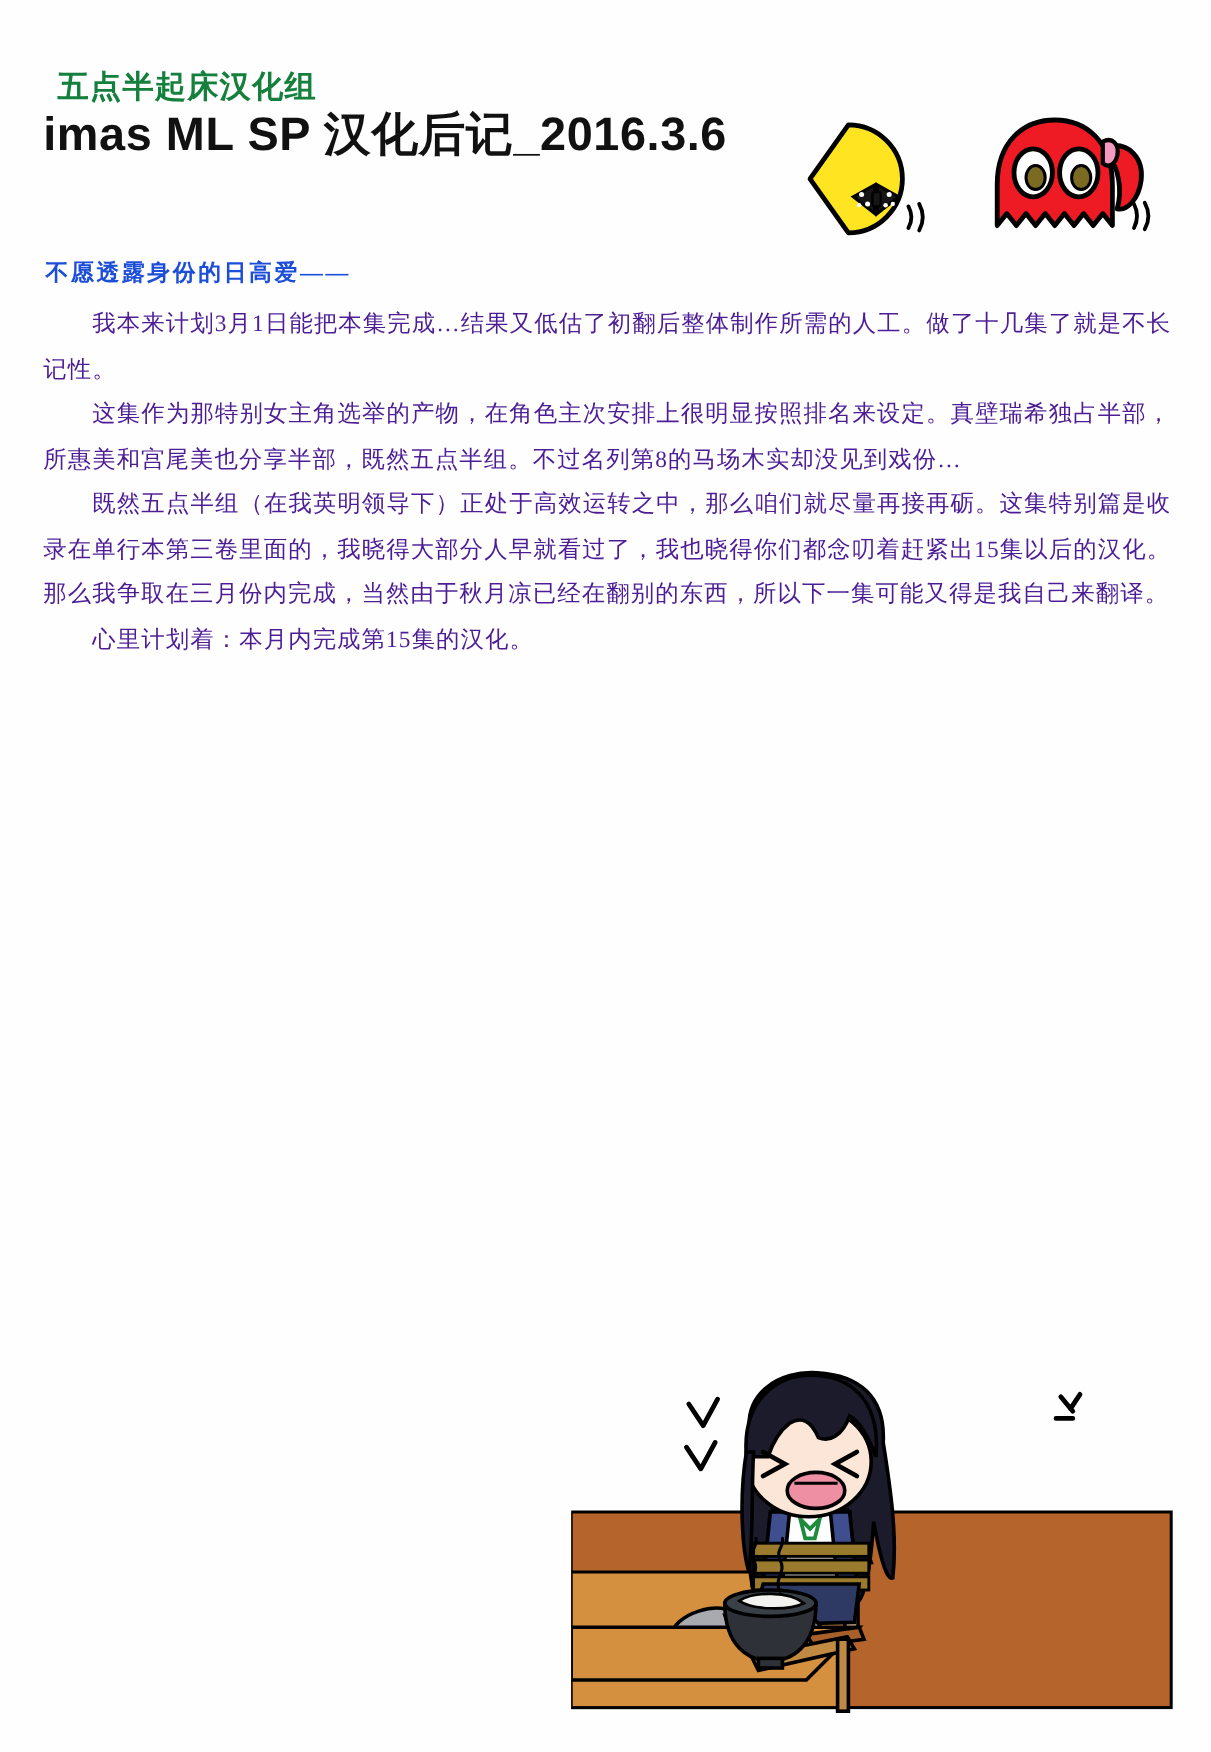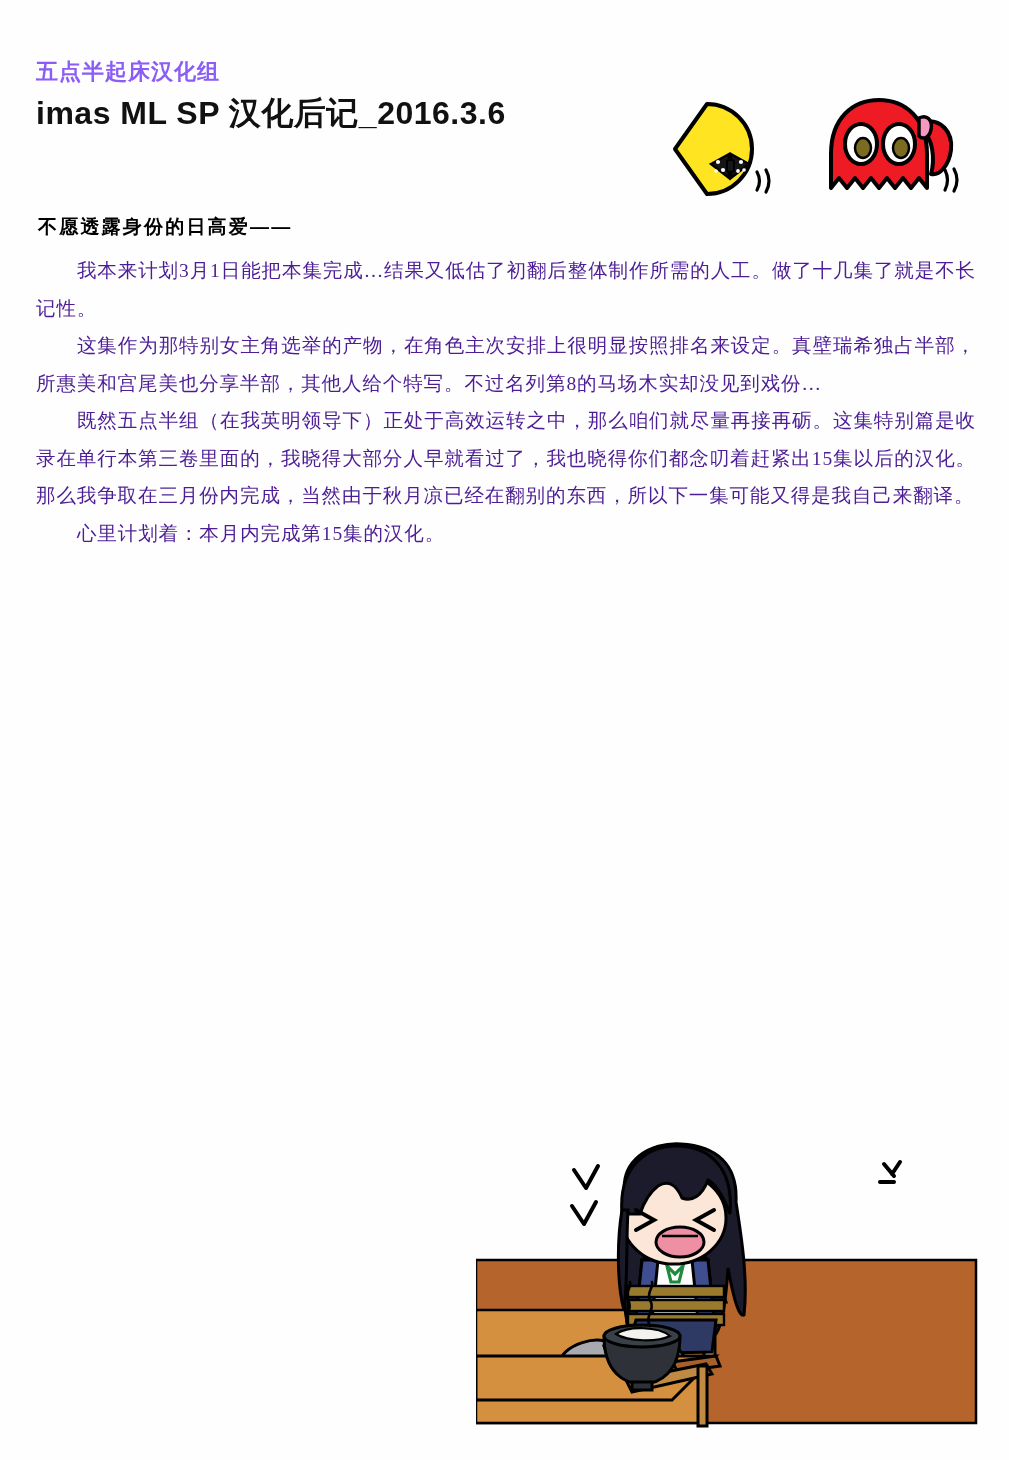--- a/index.html
+++ b/index.html
@@ -23,30 +23,31 @@
   
   .header {
     position: absolute;
     left: 36px;
     top: 52px;
     width: 600px;
   }
   .title-line-1 {
     font-family: "Liberation Sans", "DejaVu Sans", sans-serif;
     font-weight: bold;
-    font-size: 22px;
+    font-size: 26px;
     letter-spacing: 1px;
     line-height: 40px;
-    color: #8b5cf6;
+    color: #15803d;
     white-space: nowrap;
+    margin-left: 12px;
   }
   .title-line-2 {
     font-family: "Liberation Sans", "DejaVu Sans", sans-serif;
     font-weight: bold;
-    font-size: 32px;
+    font-size: 39px;
     letter-spacing: 0.5px;
     line-height: 42px;
     color: #111;
     white-space: nowrap;
   }
 
   
   .header-art {
     position: absolute;
     left: 645px;
@@ -54,25 +55,25 @@
     width: 340px;
     height: 115px;
   }
   .art-svg { display:block; }
 
   
   .byline {
     position: absolute;
     left: 38px;
     top: 214px;
-    font-family: Liberation Sans, sans-serif;
+    font-family: Liberation Serif, serif;
     font-weight: bold;
     font-size: 19px;
     letter-spacing: 2.2px;
-    color: #000000;
+    color: #1d4ed8;
   }
 
   
   .article {
     position: absolute;
     left: 36px;
     top: 252px;
     width: 940px;
   }
   .para {
@@ -147,21 +148,21 @@
           <path d="M131 77 Q137 88 131 99"></path>
         </g>
       </g>
     </svg>
   </div>
 
   <div class="byline">不愿透露身份的日高爱——</div>
 
   <div class="article">
     <p class="para">我本来计划3月1日能把本集完成…结果又低估了初翻后整体制作所需的人工。做了十几集了就是不长记性。</p>
-    <p class="para">这集作为那特别女主角选举的产物，在角色主次安排上很明显按照排名来设定。真壁瑞希独占半部，所惠美和宫尾美也分享半部，其他人给个特写。不过名列第8的马场木实却没见到戏份…</p>
+    <p class="para">这集作为那特别女主角选举的产物，在角色主次安排上很明显按照排名来设定。真壁瑞希独占半部，所惠美和宫尾美也分享半部，既然五点半组。不过名列第8的马场木实却没见到戏份…</p>
     <p class="para">既然五点半组（在我英明领导下）正处于高效运转之中，那么咱们就尽量再接再砺。这集特别篇是收录在单行本第三卷里面的，我晓得大部分人早就看过了，我也晓得你们都念叨着赶紧出15集以后的汉化。那么我争取在三月份内完成，当然由于秋月凉已经在翻别的东西，所以下一集可能又得是我自己来翻译。</p>
     <p class="para">心里计划着：本月内完成第15集的汉化。</p>
   </div>
 
   <div class="footer-art">
     <svg width="515" height="318" viewBox="0 0 515 318" xmlns="http://www.w3.org/2000/svg">
 
       <g>
         <rect x="0" y="120" width="500" height="163" fill="#B5652C" stroke="#000" stroke-width="2.5"></rect>
         <rect x="0" y="170" width="228" height="113" fill="#D4903F" stroke="#000" stroke-width="2.5"></rect>

